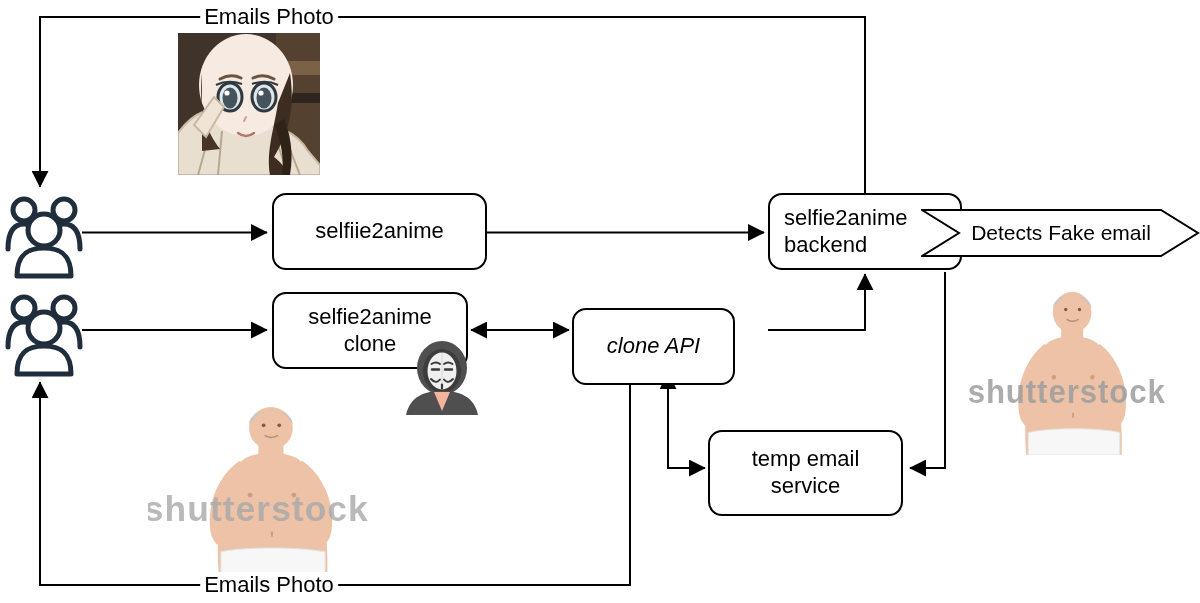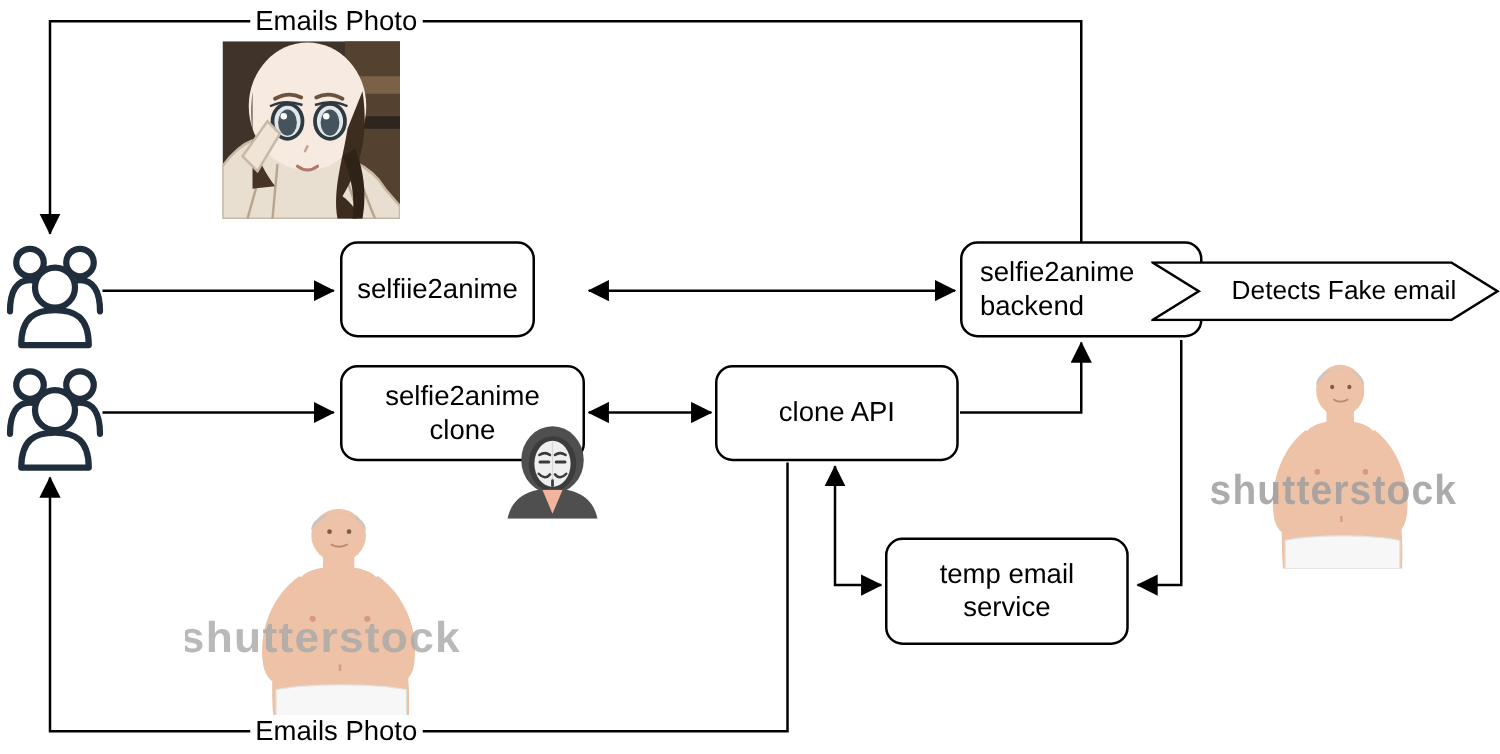--- a/index.html
+++ b/index.html
@@ -15,21 +15,21 @@
     white-space:pre-line;
   }
   .box.left-align{justify-content:flex-start;text-align:left;padding-left:14px;}
   .edge-label{
     position:absolute;z-index:5;background:#ffffff;padding:0 4px;font-size:22px;
     transform:translateX(-50%);white-space:nowrap;margin-left:20px;
   }
   .banner-svg{position:absolute;left:921px;top:209px;z-index:3;}
   .banner-label{
     position:absolute;left:957px;top:209px;width:208px;height:48px;z-index:4;
-    display:flex;align-items:center;justify-content:flex-end;font-size:21px;white-space:nowrap;
+    display:flex;align-items:center;justify-content:center;font-size:21px;white-space:nowrap;
   }
   .icon-abs{position:absolute;z-index:2;}
   .photo{position:absolute;z-index:0;}
   .mask-abs{position:absolute;left:404px;top:335px;z-index:4;}
   .wm{font-family:"Liberation Sans", sans-serif;font-weight:700;}
 </style>
 </head>
 <body>
 
 <div id="canvas">
@@ -129,30 +129,30 @@
     <g stroke="#1f2d3d" stroke-width="5" fill="#fff" stroke-linecap="round" stroke-linejoin="round">
       <circle cx="19" cy="18" r="11"></circle>
       <circle cx="59" cy="18" r="11"></circle>
       <path d="M3,57 C3,40 9,32 19,32 C26,32 31,35 34,41" fill="none"></path>
       <path d="M75,57 C75,40 69,32 59,32 C52,32 47,35 44,41" fill="none"></path>
       <circle cx="39" cy="38" r="16"></circle>
       <path d="M12,84 C12,62 23,56 39,56 C55,56 66,62 66,84 Z"></path>
     </g>
   </svg>
 
-  <div class="box" style="left:272px;top:193px;width:156px;height:77px;">
+  <div class="box" style="left:272px;top:193px;width:215px;height:77px;">
     <span>selfiie2anime</span>
   </div>
 
   <div class="box" style="left:272px;top:292px;width:196px;height:77px;">
     <span>selfie2anime
 clone</span>
   </div>
 
-  <div class="box" style="left:572px;top:292px;width:195px;height:77px;">
+  <div class="box" style="left:572px;top:308px;width:163px;height:77px;font-style:italic;">
     <span>clone API</span>
   </div>
 
   <div class="box left-align" style="left:768px;top:193px;width:194px;height:77px;">
     <span>selfie2anime
 backend</span>
   </div>
 
   <div class="box" style="left:708px;top:430px;width:195px;height:86px;">
     <span>temp email

